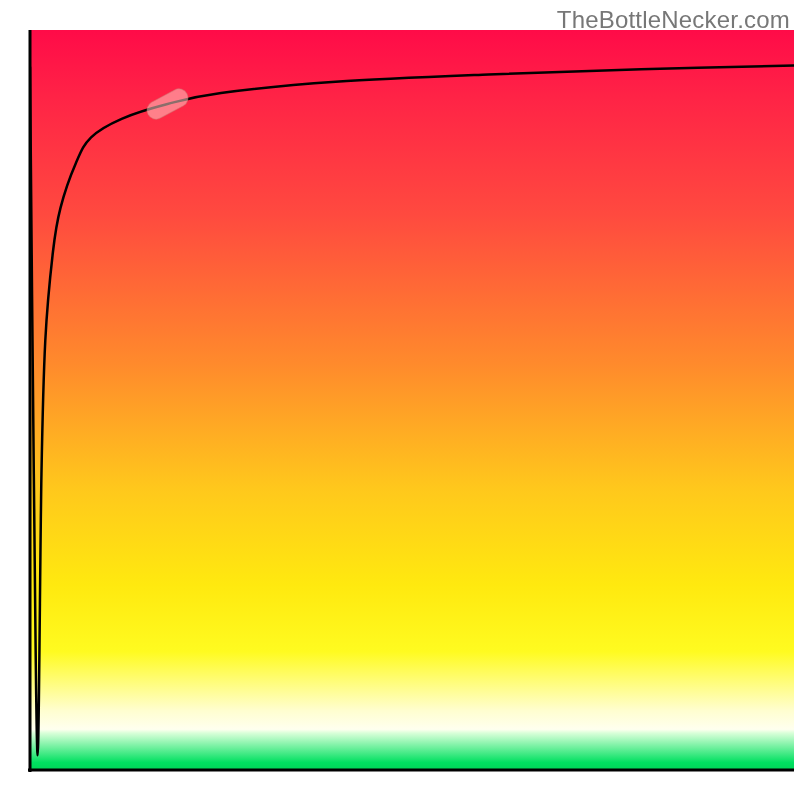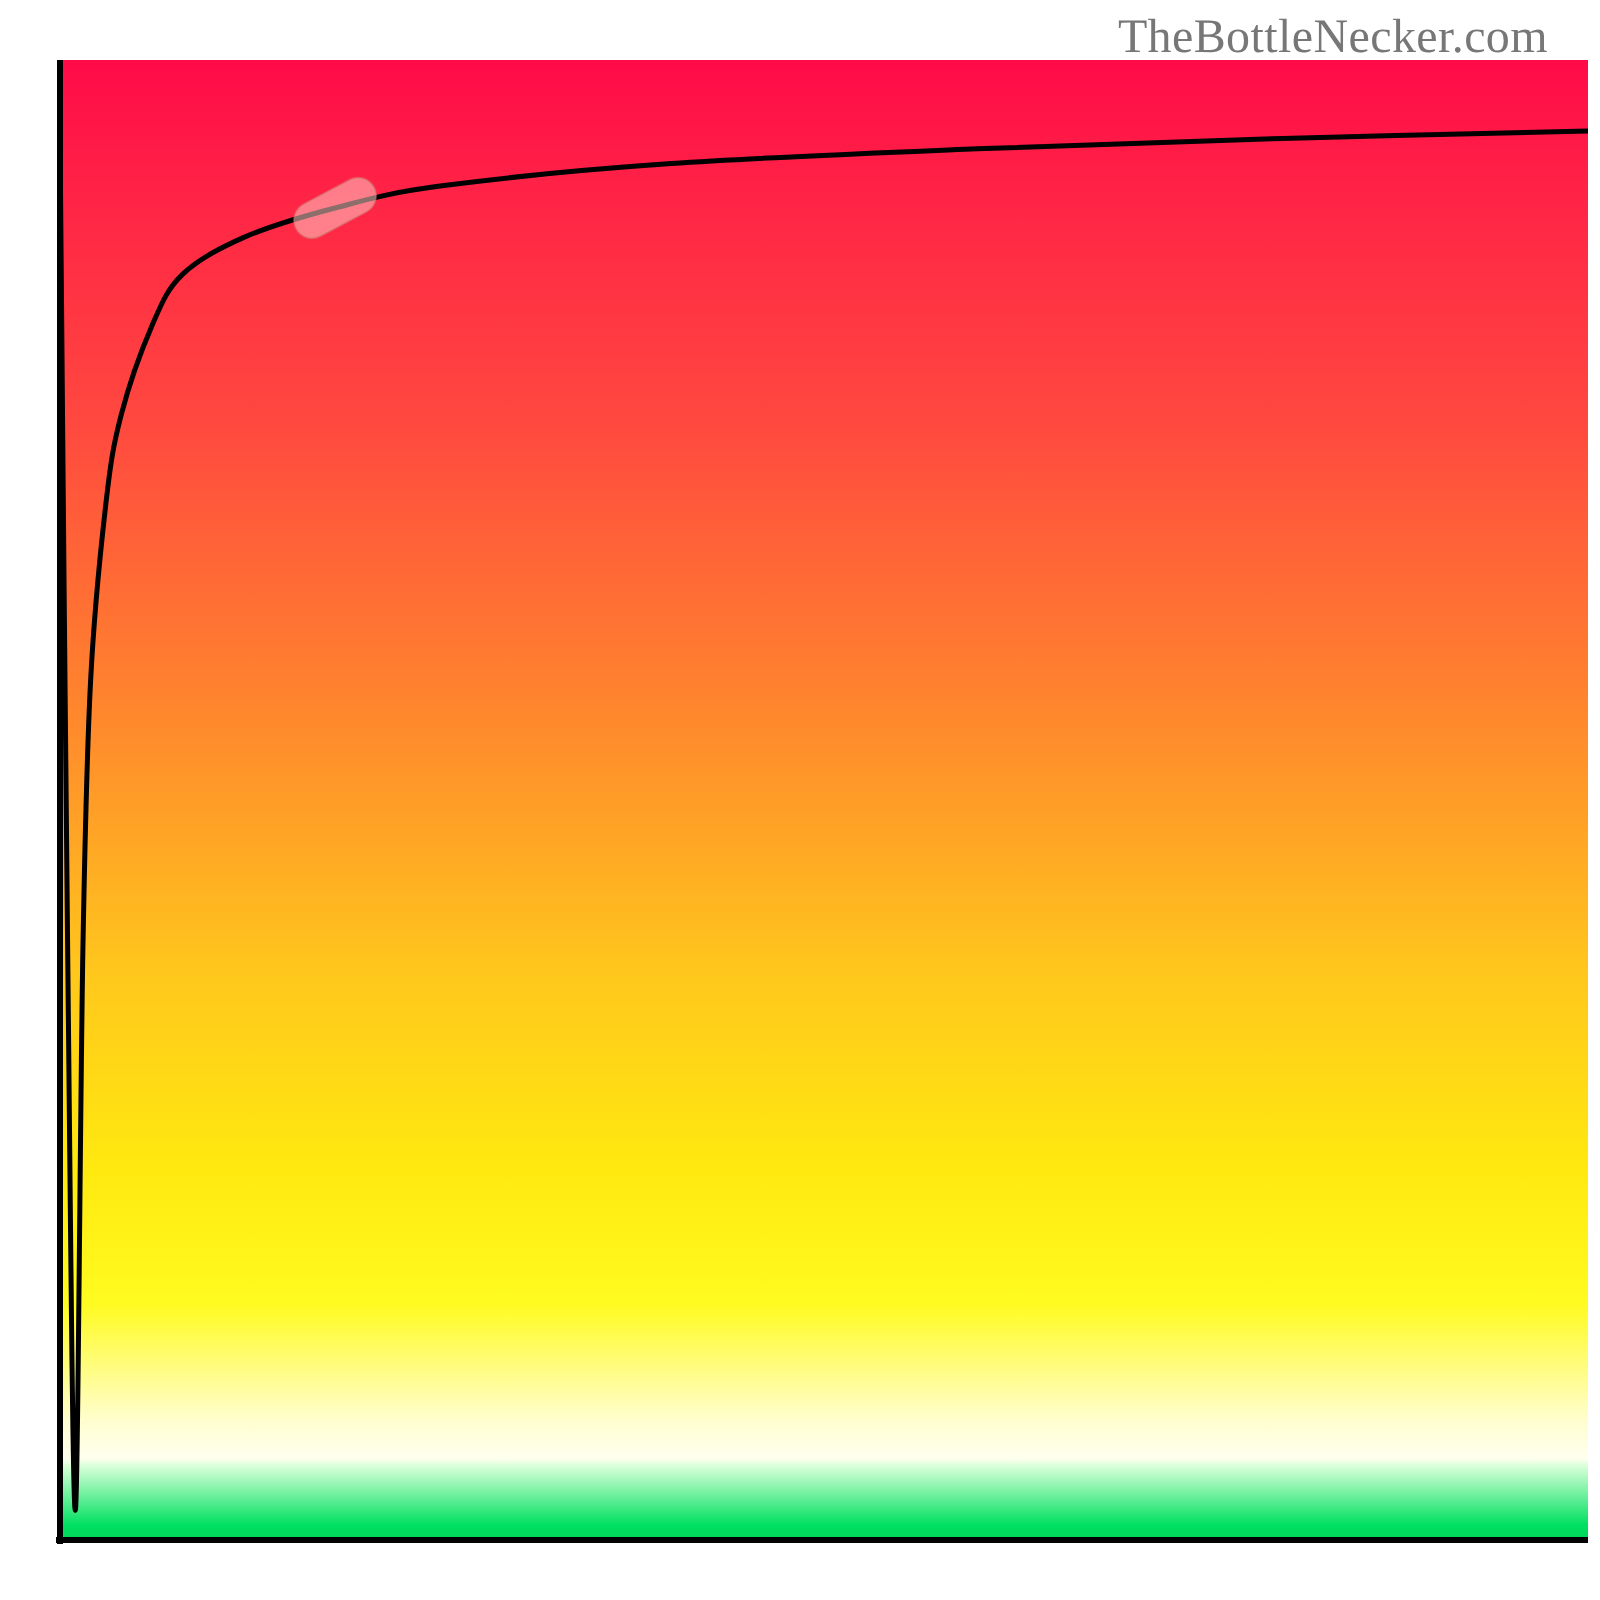--- a/index.html
+++ b/index.html
@@ -5,22 +5,22 @@
   * { margin: 0; padding: 0; box-sizing: border-box; }
   html, body { width: 800px; height: 800px; overflow: hidden; background: #fff; }
   .chart-container {
     position: relative;
     width: 800px;
     height: 800px;
   }
   .watermark {
     position: absolute;
     top: 6px;
-    right: 26px;
-    font-family: Liberation Serif, serif;
+    right: 10px;
+    font-family: Liberation Sans, sans-serif;
     font-size: 24px;
     color: #777;
     letter-spacing: 0.2px;
     z-index: 5;
   }
   .plot-area {
     position: absolute;
     left: 30px;
     top: 30px;
     width: 764px;

